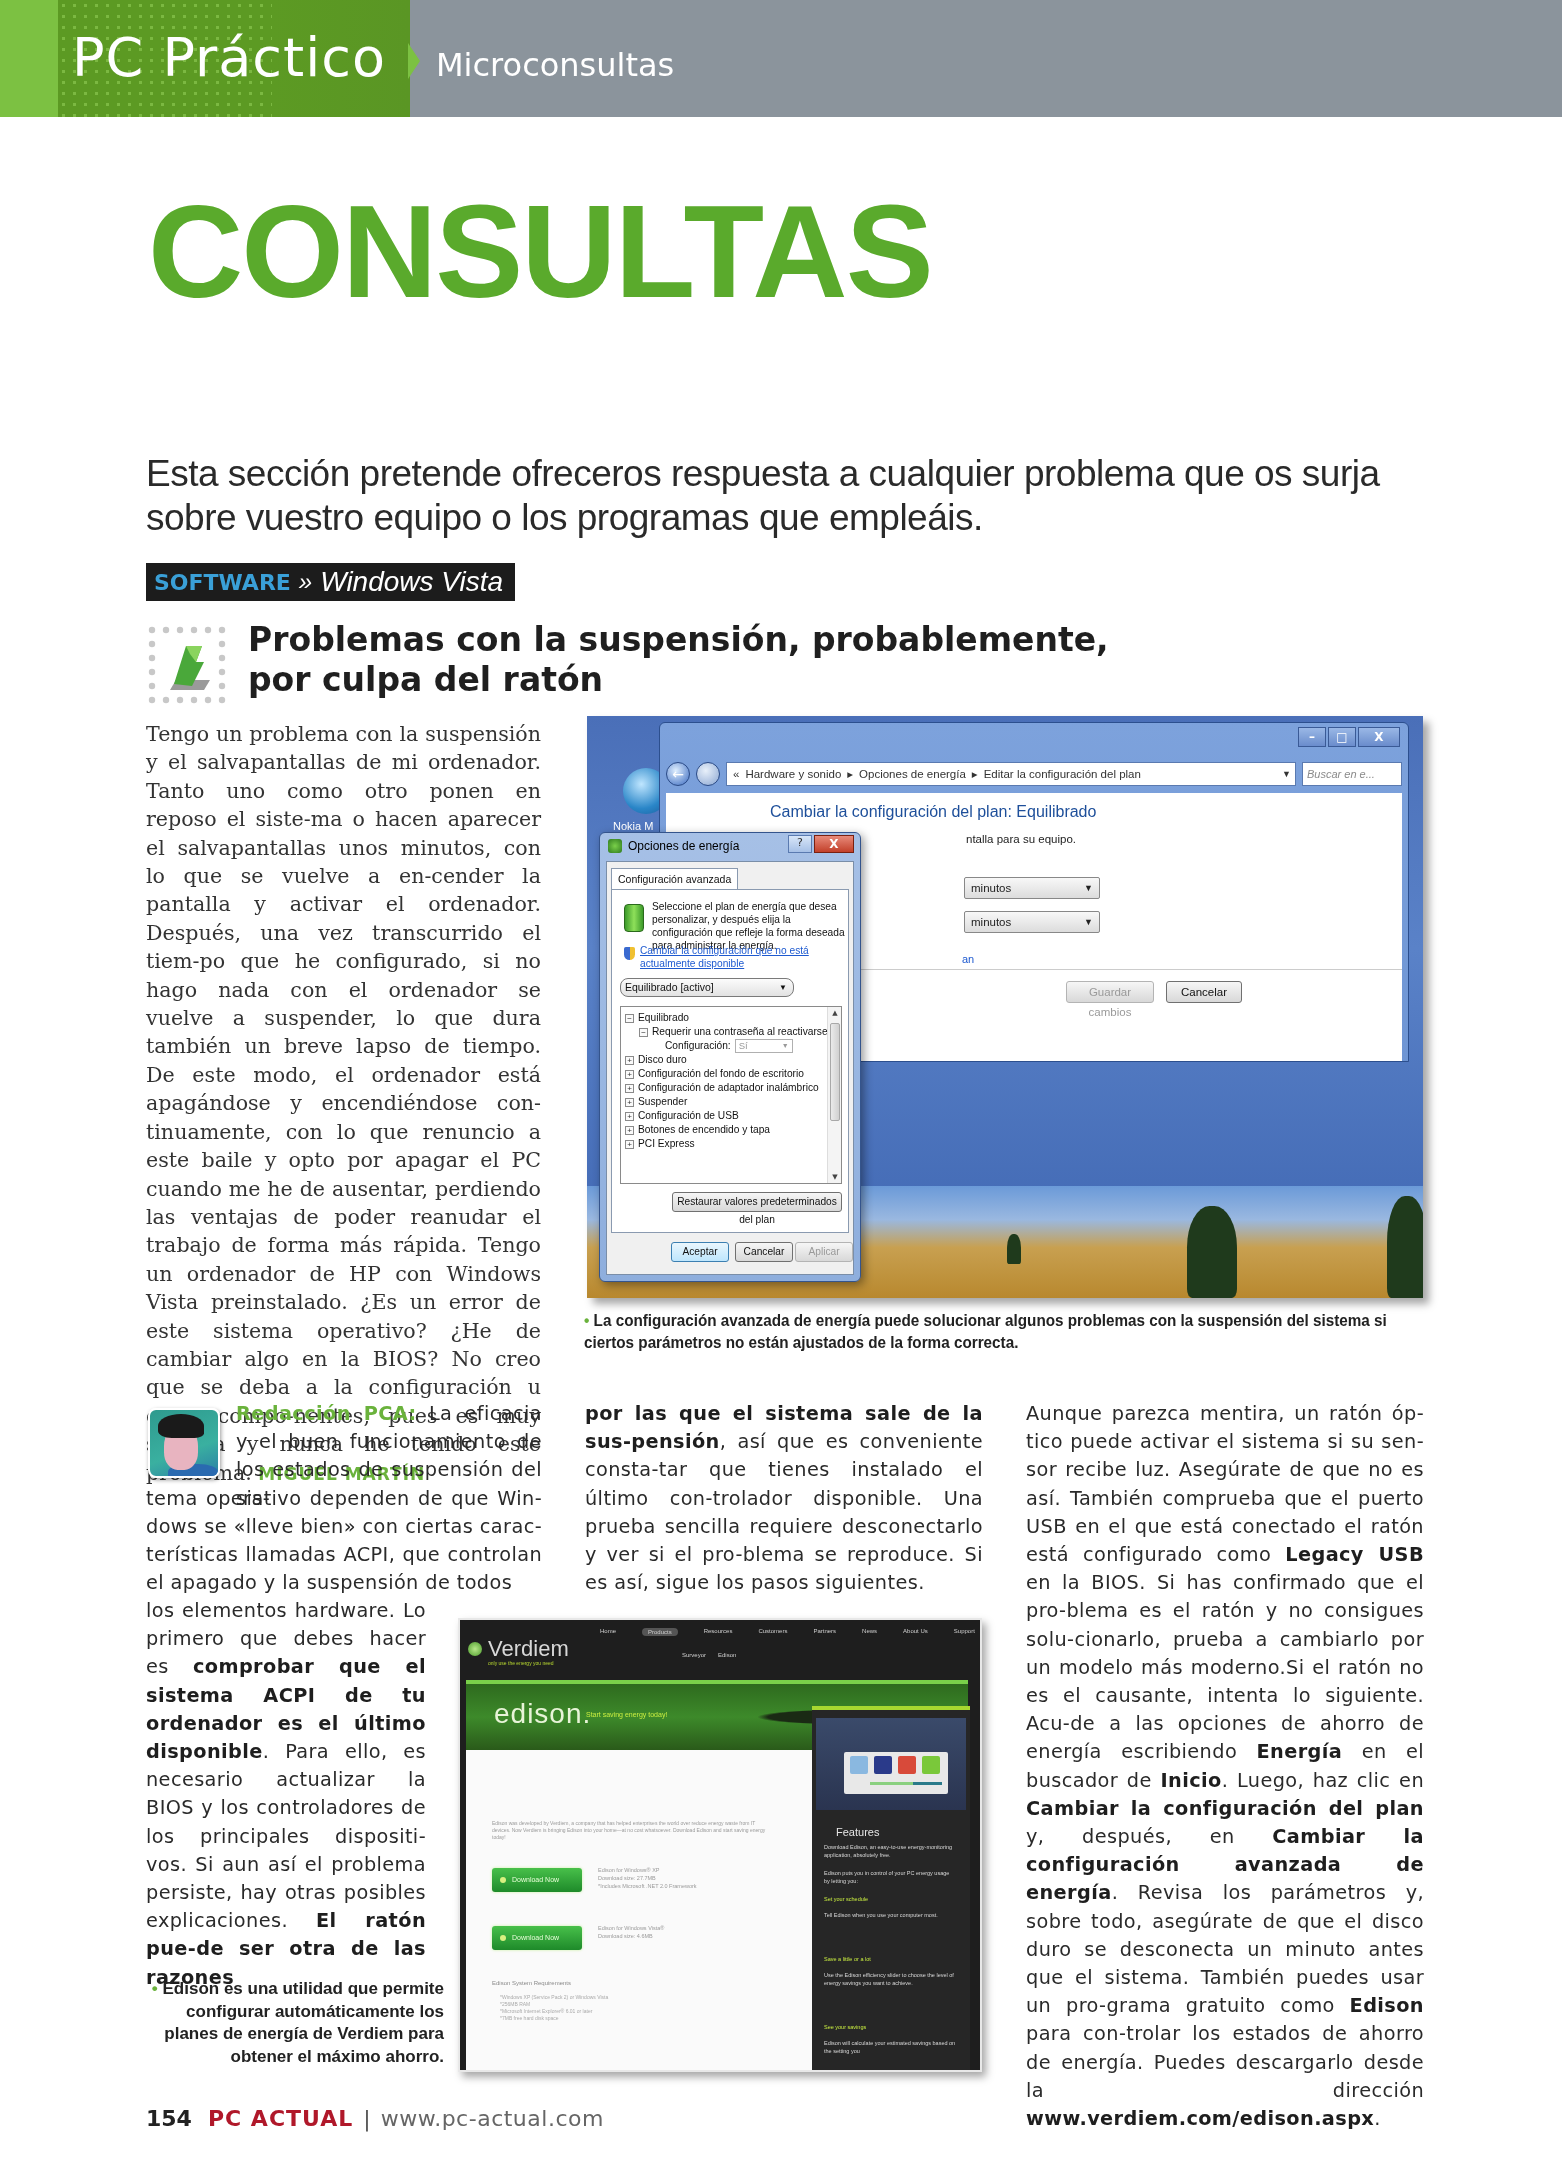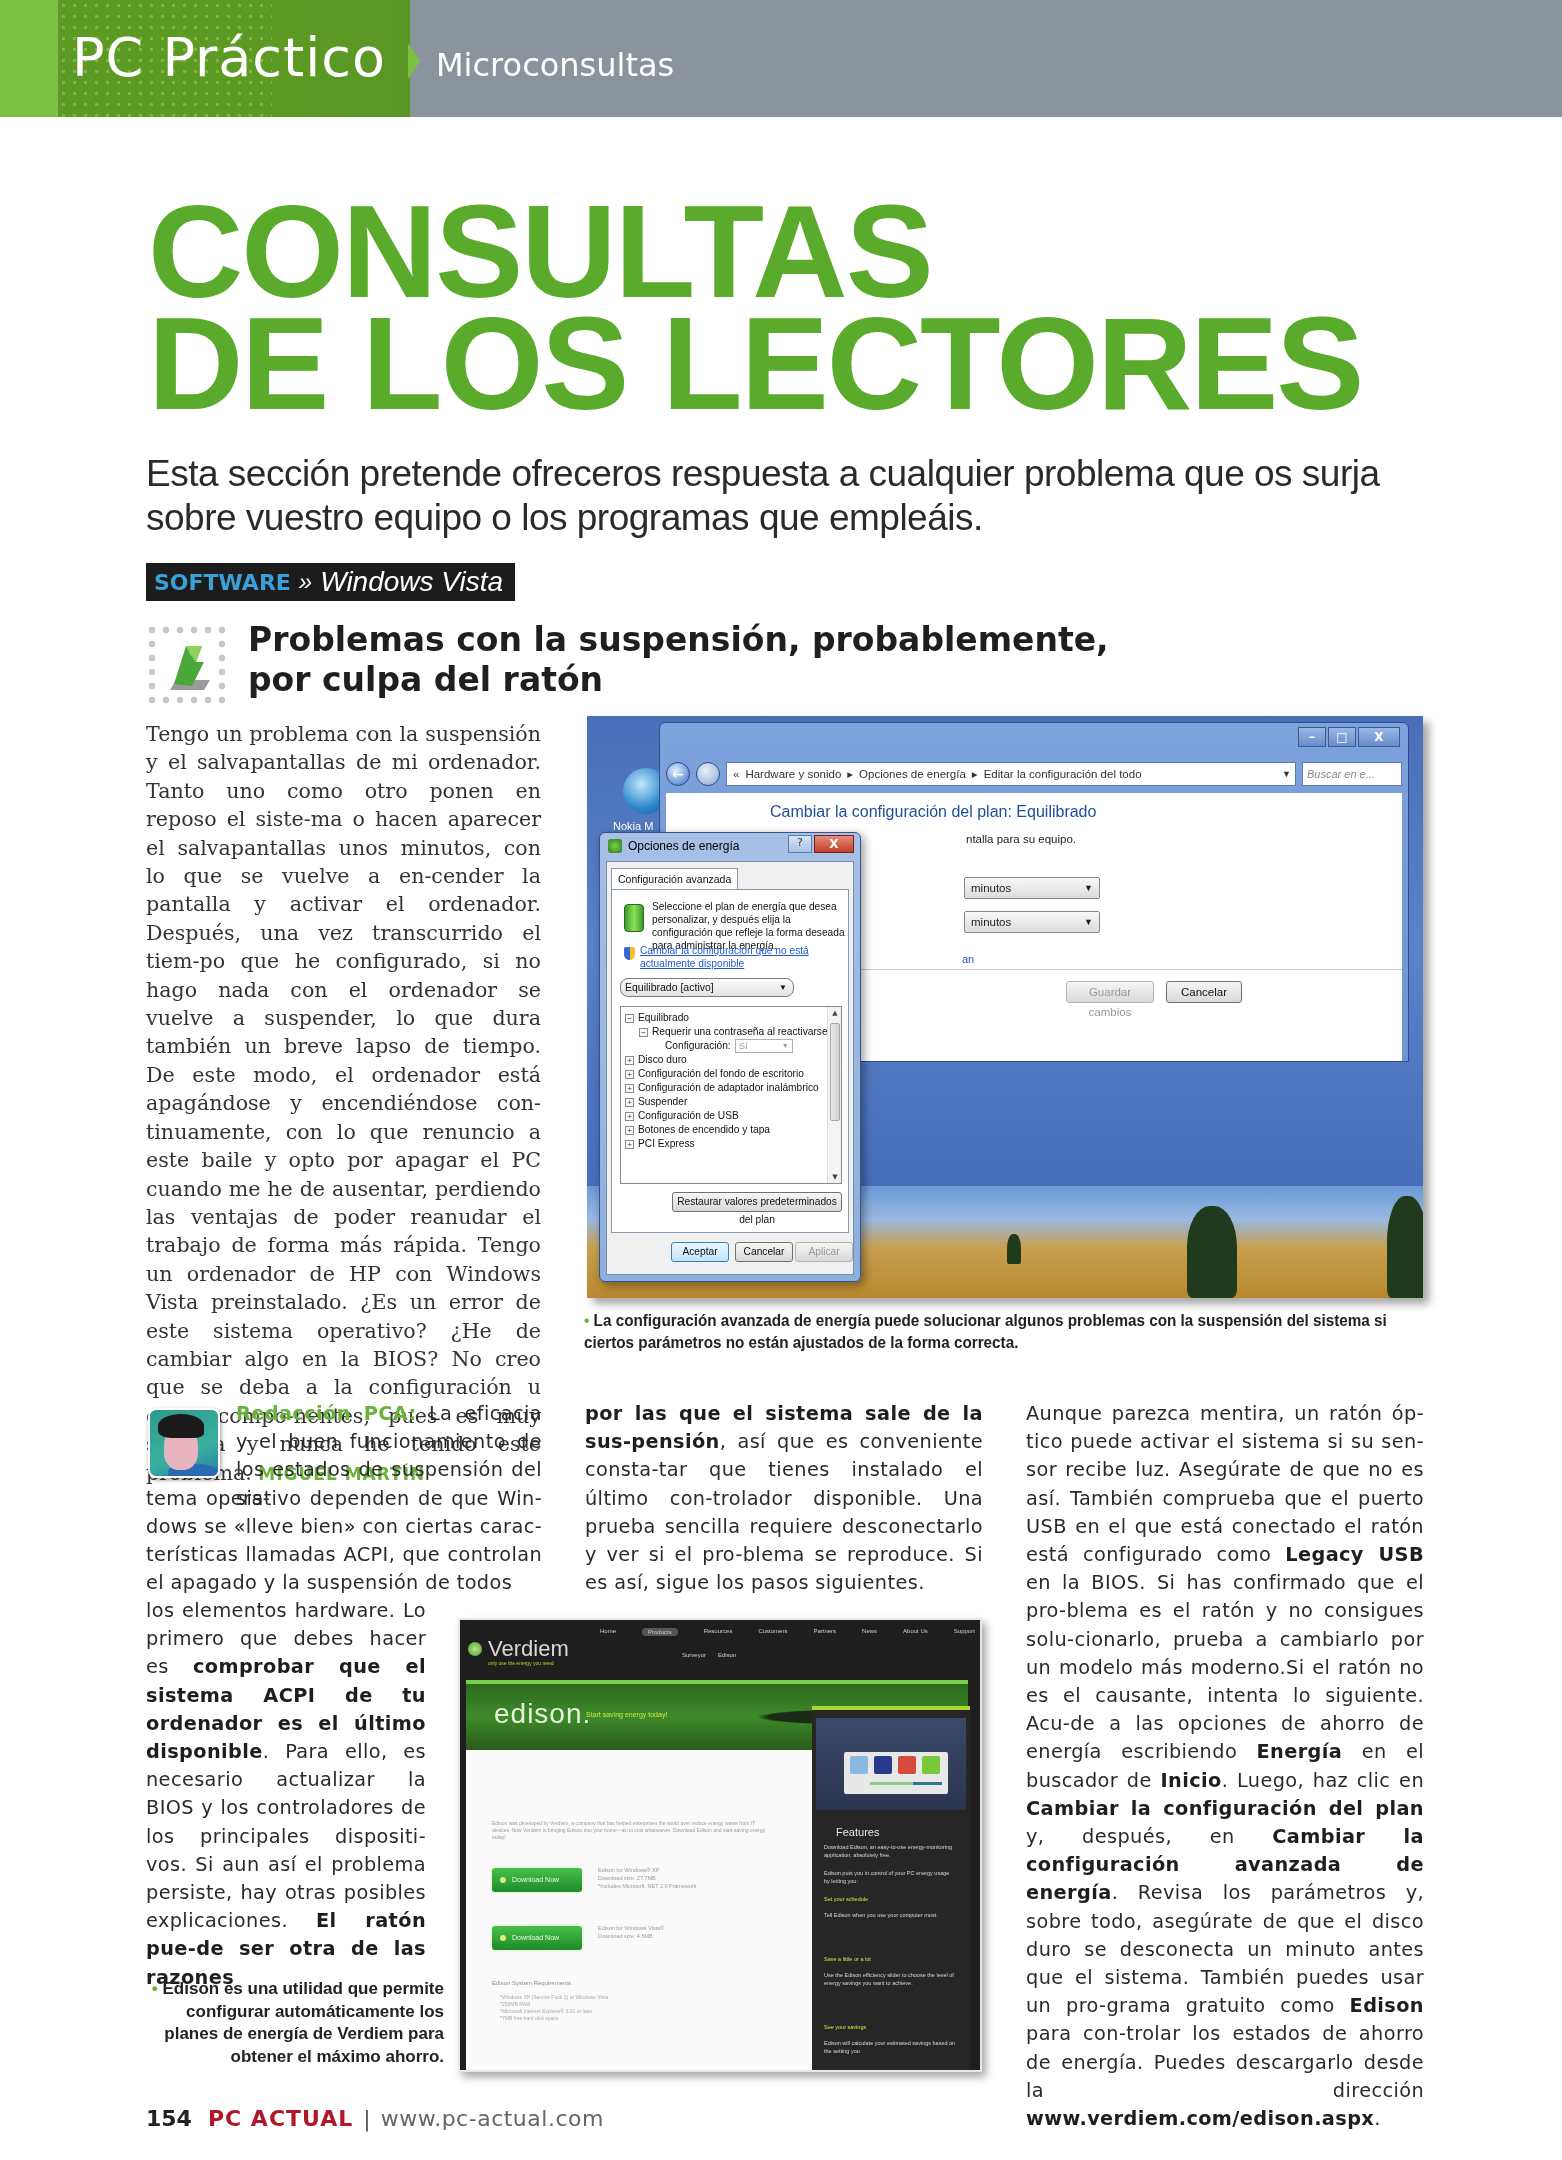--- a/index.html
+++ b/index.html
@@ -218,21 +218,20 @@
   <div class="lime"></div>
   <div class="green"></div>
   <div class="green-fade"></div>
   <div class="arrow"></div>
   <div class="section">PC Práctico</div>
   <div class="subsection">Microconsultas</div>
 </div>
 
 <h1 class="title">
   <span>CONSULTAS</span>
-  <span>DE LOS LECTORES</span>
 </h1>
 
 <p class="intro">Esta sección pretende ofreceros respuesta a cualquier problema que os surja sobre vuestro equipo o los programas que empleáis.</p>
 
 <div class="category-tag">
   <span class="cat">SOFTWARE</span>
   <span class="sep">»</span>
   <span class="sub">Windows Vista</span>
 </div>
 
@@ -289,21 +288,21 @@
     </div>
     <div class="nav-row">
       <div class="nav-btn">←</div>
       <div class="nav-btn fwd"></div>
       <div class="addr">
         <span>«</span>
         <span>Hardware y sonido</span>
         <span>▸</span>
         <span>Opciones de energía</span>
         <span>▸</span>
-        <span>Editar la configuración del todo</span>
+        <span>Editar la configuración del plan</span>
         <span class="dd">▼</span>
       </div>
       <div class="search-box">Buscar en e...</div>
     </div>
     <div class="win-content">
       <div class="plan-title">Cambiar la configuración del plan: Equilibrado</div>
       <div class="plan-desc">ntalla para su equipo.</div>
       <div class="win-select" style="top:84px;"><span>minutos</span><span class="arr">▼</span></div>
       <div class="win-select" style="top:118px;"><span>minutos</span><span class="arr">▼</span></div>
       <div class="win-link">an</div>

